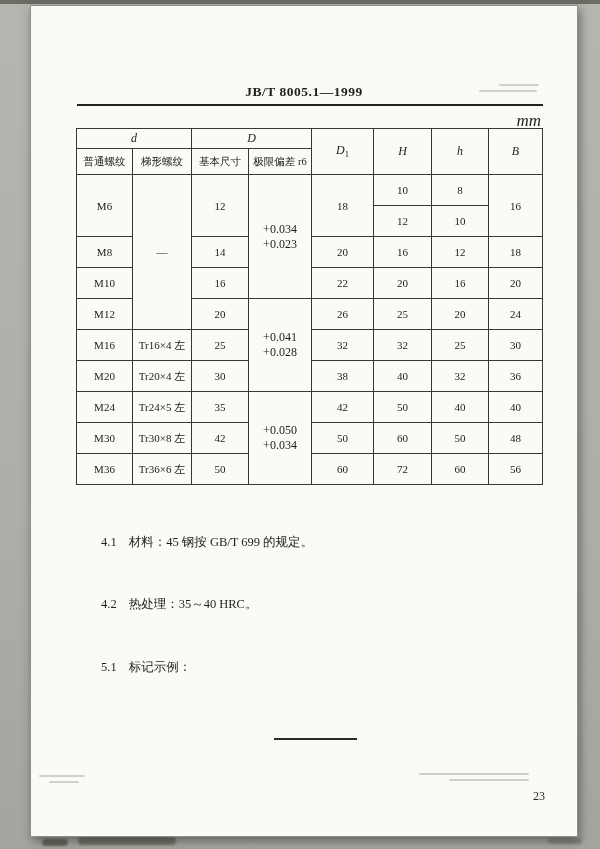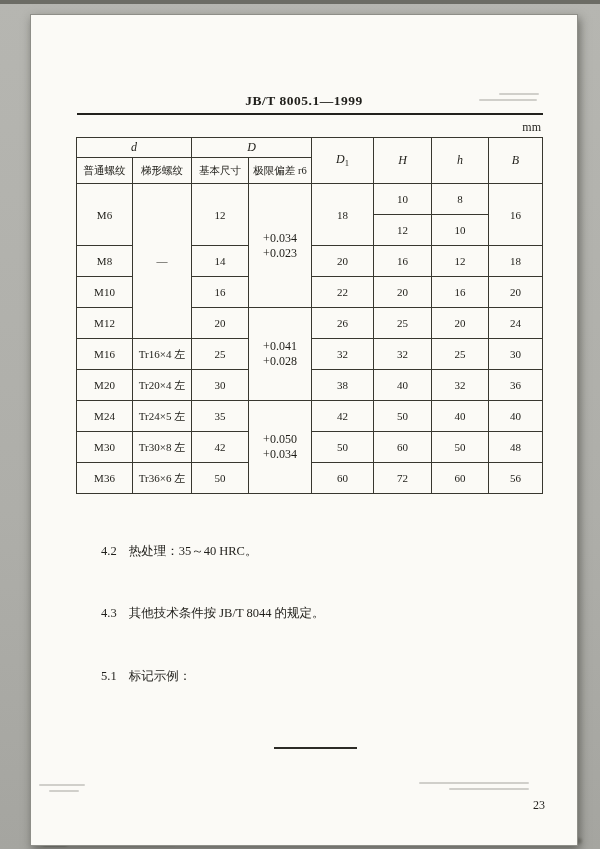--- a/index.html
+++ b/index.html
@@ -8,31 +8,31 @@
     background: linear-gradient(180deg,#b6b6b1 0%, #aeaea9 60%, #a5a5a0 100%);
     font-family:"Liberation Serif", serif; color:#201f1b;
   }
   .edge-top { position:absolute; left:0; top:0; width:600px; height:4px; background:#5f5f58; opacity:.85; }
   .blob { position:absolute; background:#4d4d45; border-radius:4px; filter:blur(1.2px); }
   .blob.b1 { left:42px; top:839px; width:26px; height:7px; opacity:.75; }
   .blob.b2 { left:78px; top:837px; width:98px; height:8px; opacity:.6; }
   .blob.b3 { left:548px; top:838px; width:34px; height:6px; opacity:.35; }
 
   .page {
-    position:absolute; left:30px; top:14px; width:546px; height:830px;
+    position:absolute; left:30px; top:5px; width:546px; height:830px;
     background:#fbfaf6; border:1px solid #8e8e88;
     box-shadow: 2px 4px 9px rgba(35,35,30,.5);
   }
   .artifact { position:absolute; opacity:.30; filter:blur(.7px); }
   .artifact .stroke { height:2px; background:#6f6f68; margin:4px 0; border-radius:2px; }
 
   .doc-header { position:absolute; top:78px; left:0; width:100%; text-align:center;
     font-weight:bold; font-size:13.5px; letter-spacing:.5px; }
   .header-rule { position:absolute; top:98px; left:46px; width:466px; height:2px; background:#22211d; }
-  .unit-label { position:absolute; top:105px; right:36px; font-size:12px; }
+  .unit-label { position:absolute; top:105px; right:36px; font-size:17px;font-style:italic; }
 
   .tblwrap { position:absolute; left:45px; top:122px; }
   table { border-collapse:collapse; table-layout:fixed; width:466px; }
   th, td { border:1px solid #38372f; padding:0; text-align:center; vertical-align:middle;
     font-weight:normal; font-size:11px; color:#1d1c17; overflow:hidden; white-space:nowrap; }
   thead tr.thr1 { height:20px; }
   thead tr.thr2 { height:26px; }
   thead th { font-size:10.5px; }
   tbody tr { height:31px; }
   .mathit { font-style:italic; font-size:12px; }
@@ -201,24 +201,24 @@
             <td>72</td>
             <td>60</td>
             <td>56</td>
           </tr>
         </tbody>
       </table>
     </div>
 
     <div class="textblock">
       <div class="line">
-        <span class="sec-num">4.2</span><span>热处理：35～40 HRC。</span>
+        <span class="sec-num">4.1</span><span>材料：45 钢按 GB/T 699 的规定。</span>
       </div>
       <div class="line">
-        <span class="sec-num">4.3</span><span>其他技术条件按 JB/T 8044 的规定。</span>
+        <span class="sec-num">4.2</span><span>热处理：35～40 HRC。</span>
       </div>
       <div class="line">
         <span class="sec-num">5.1</span><span>标记示例：</span>
       </div>
 
     </div>
 
     <div class="end-rule"></div>
     <div class="page-number">23</div>
   </div>

